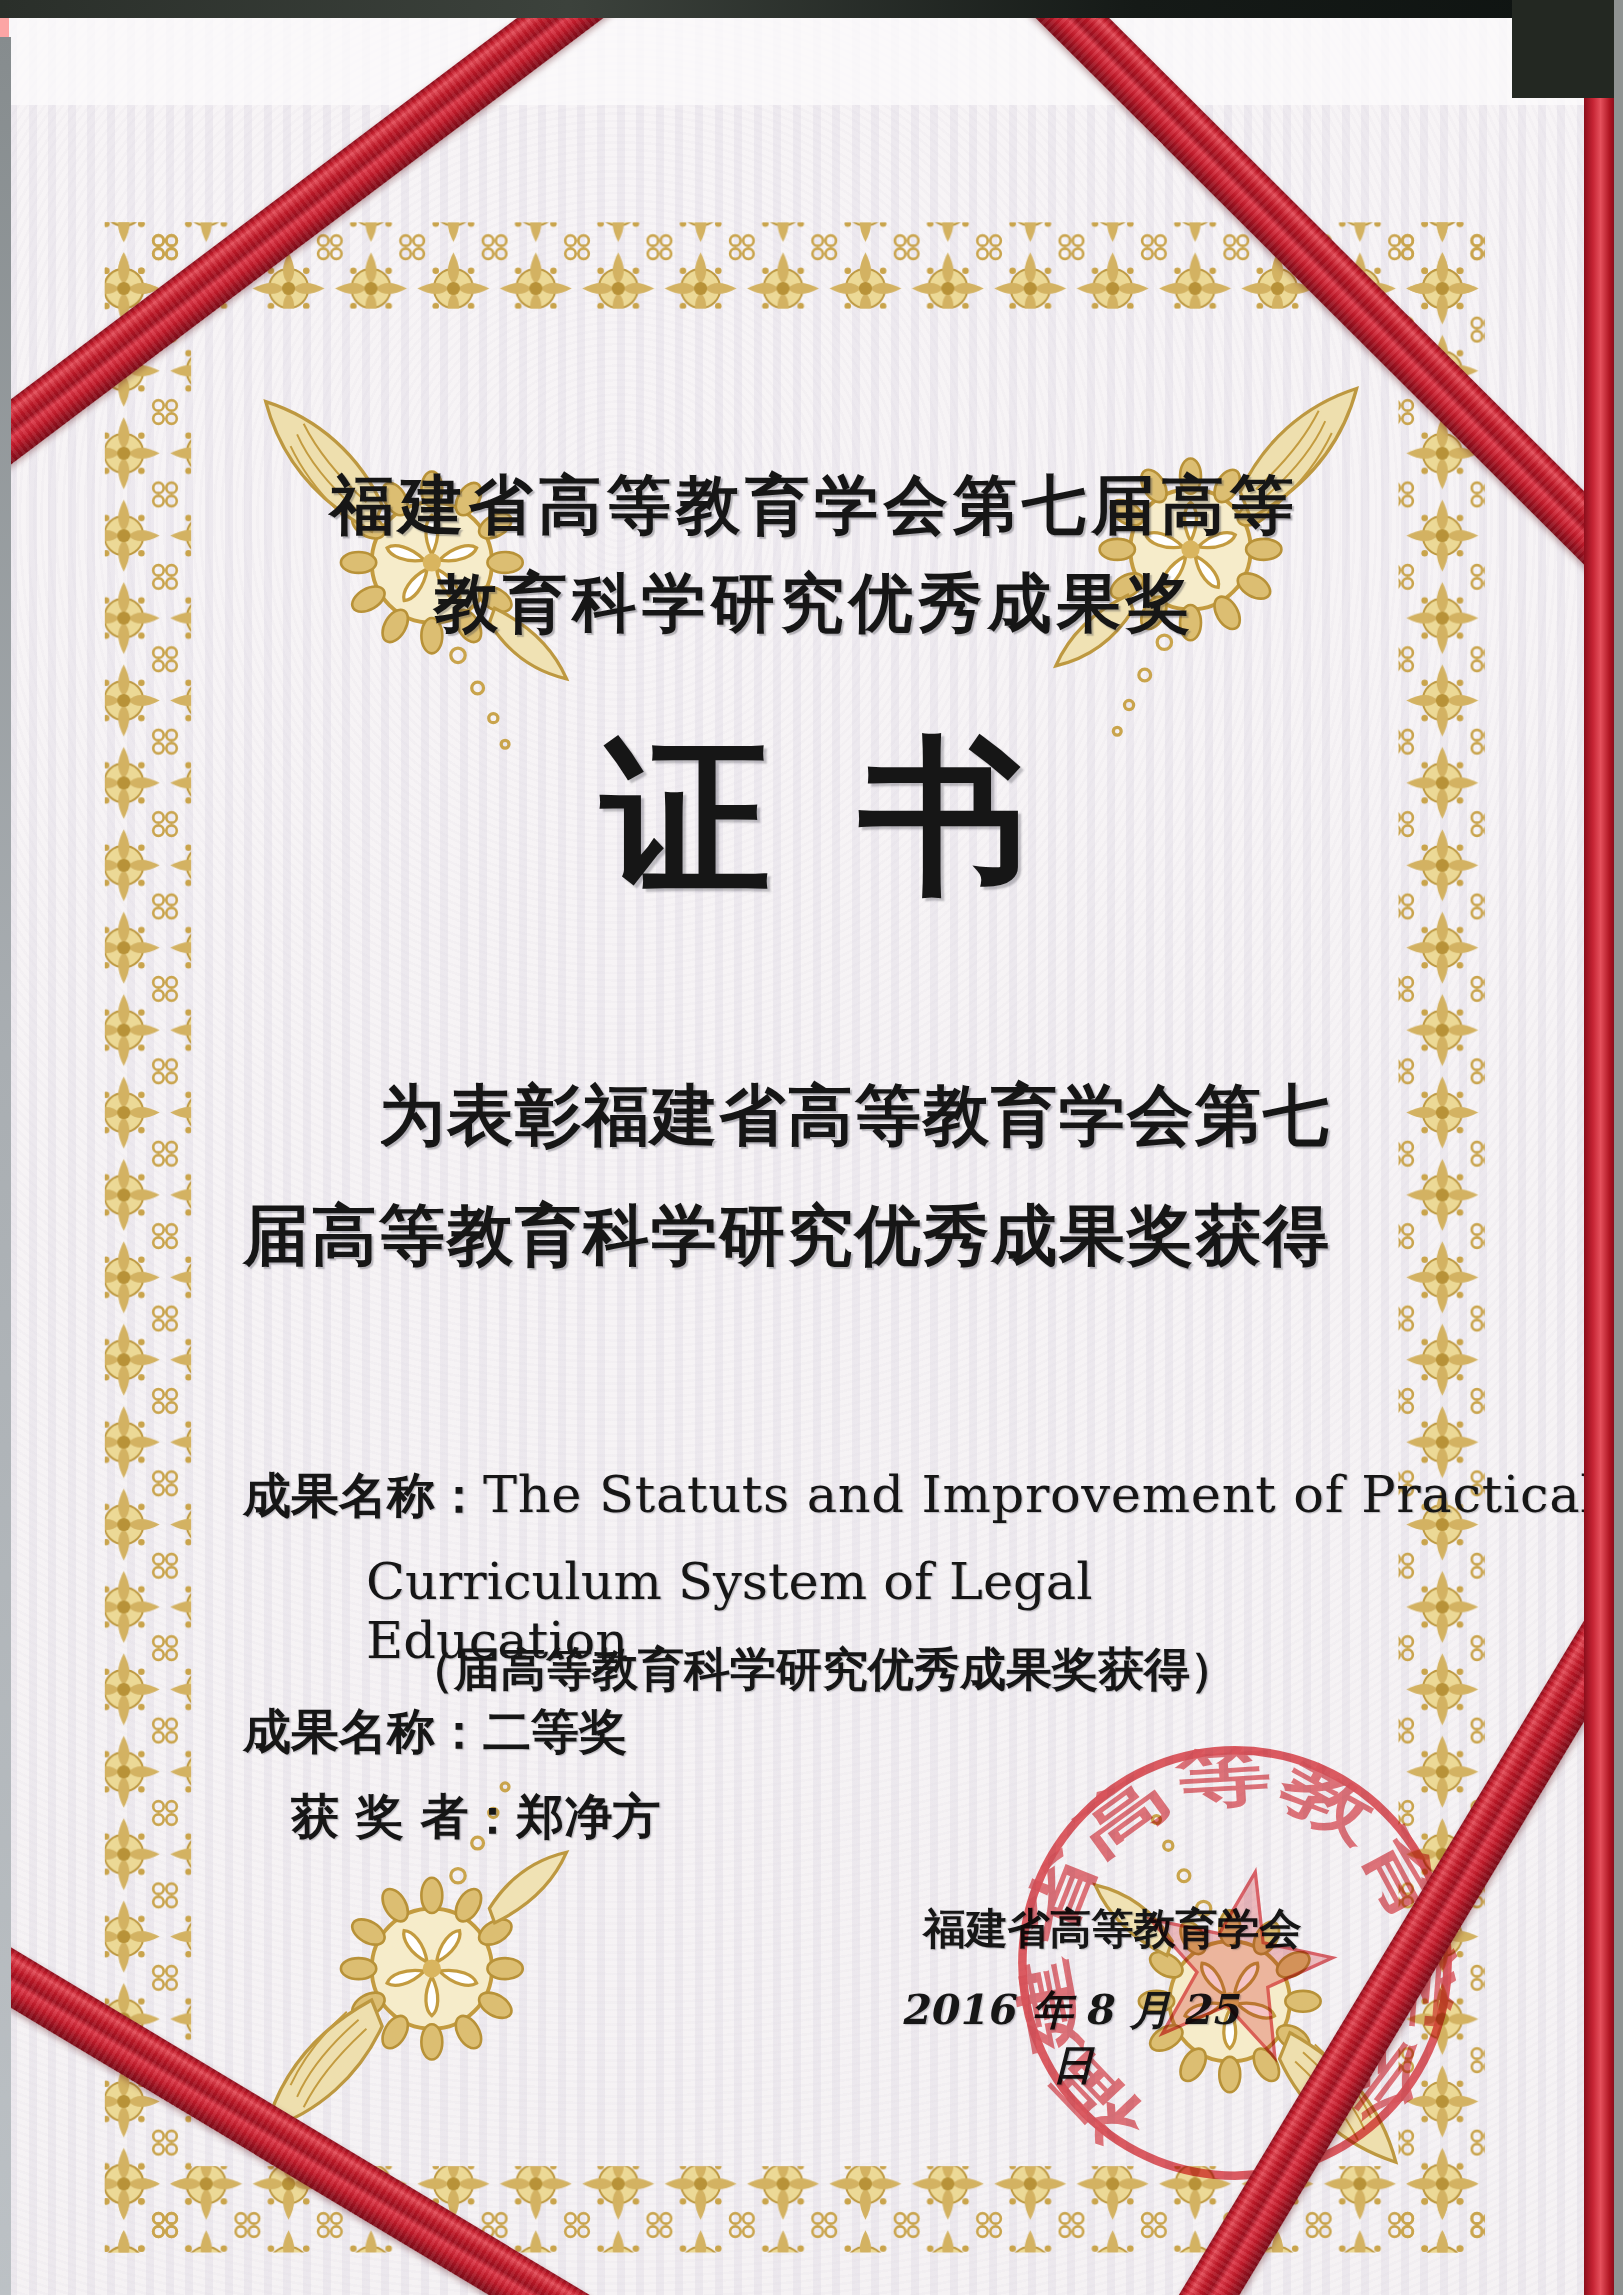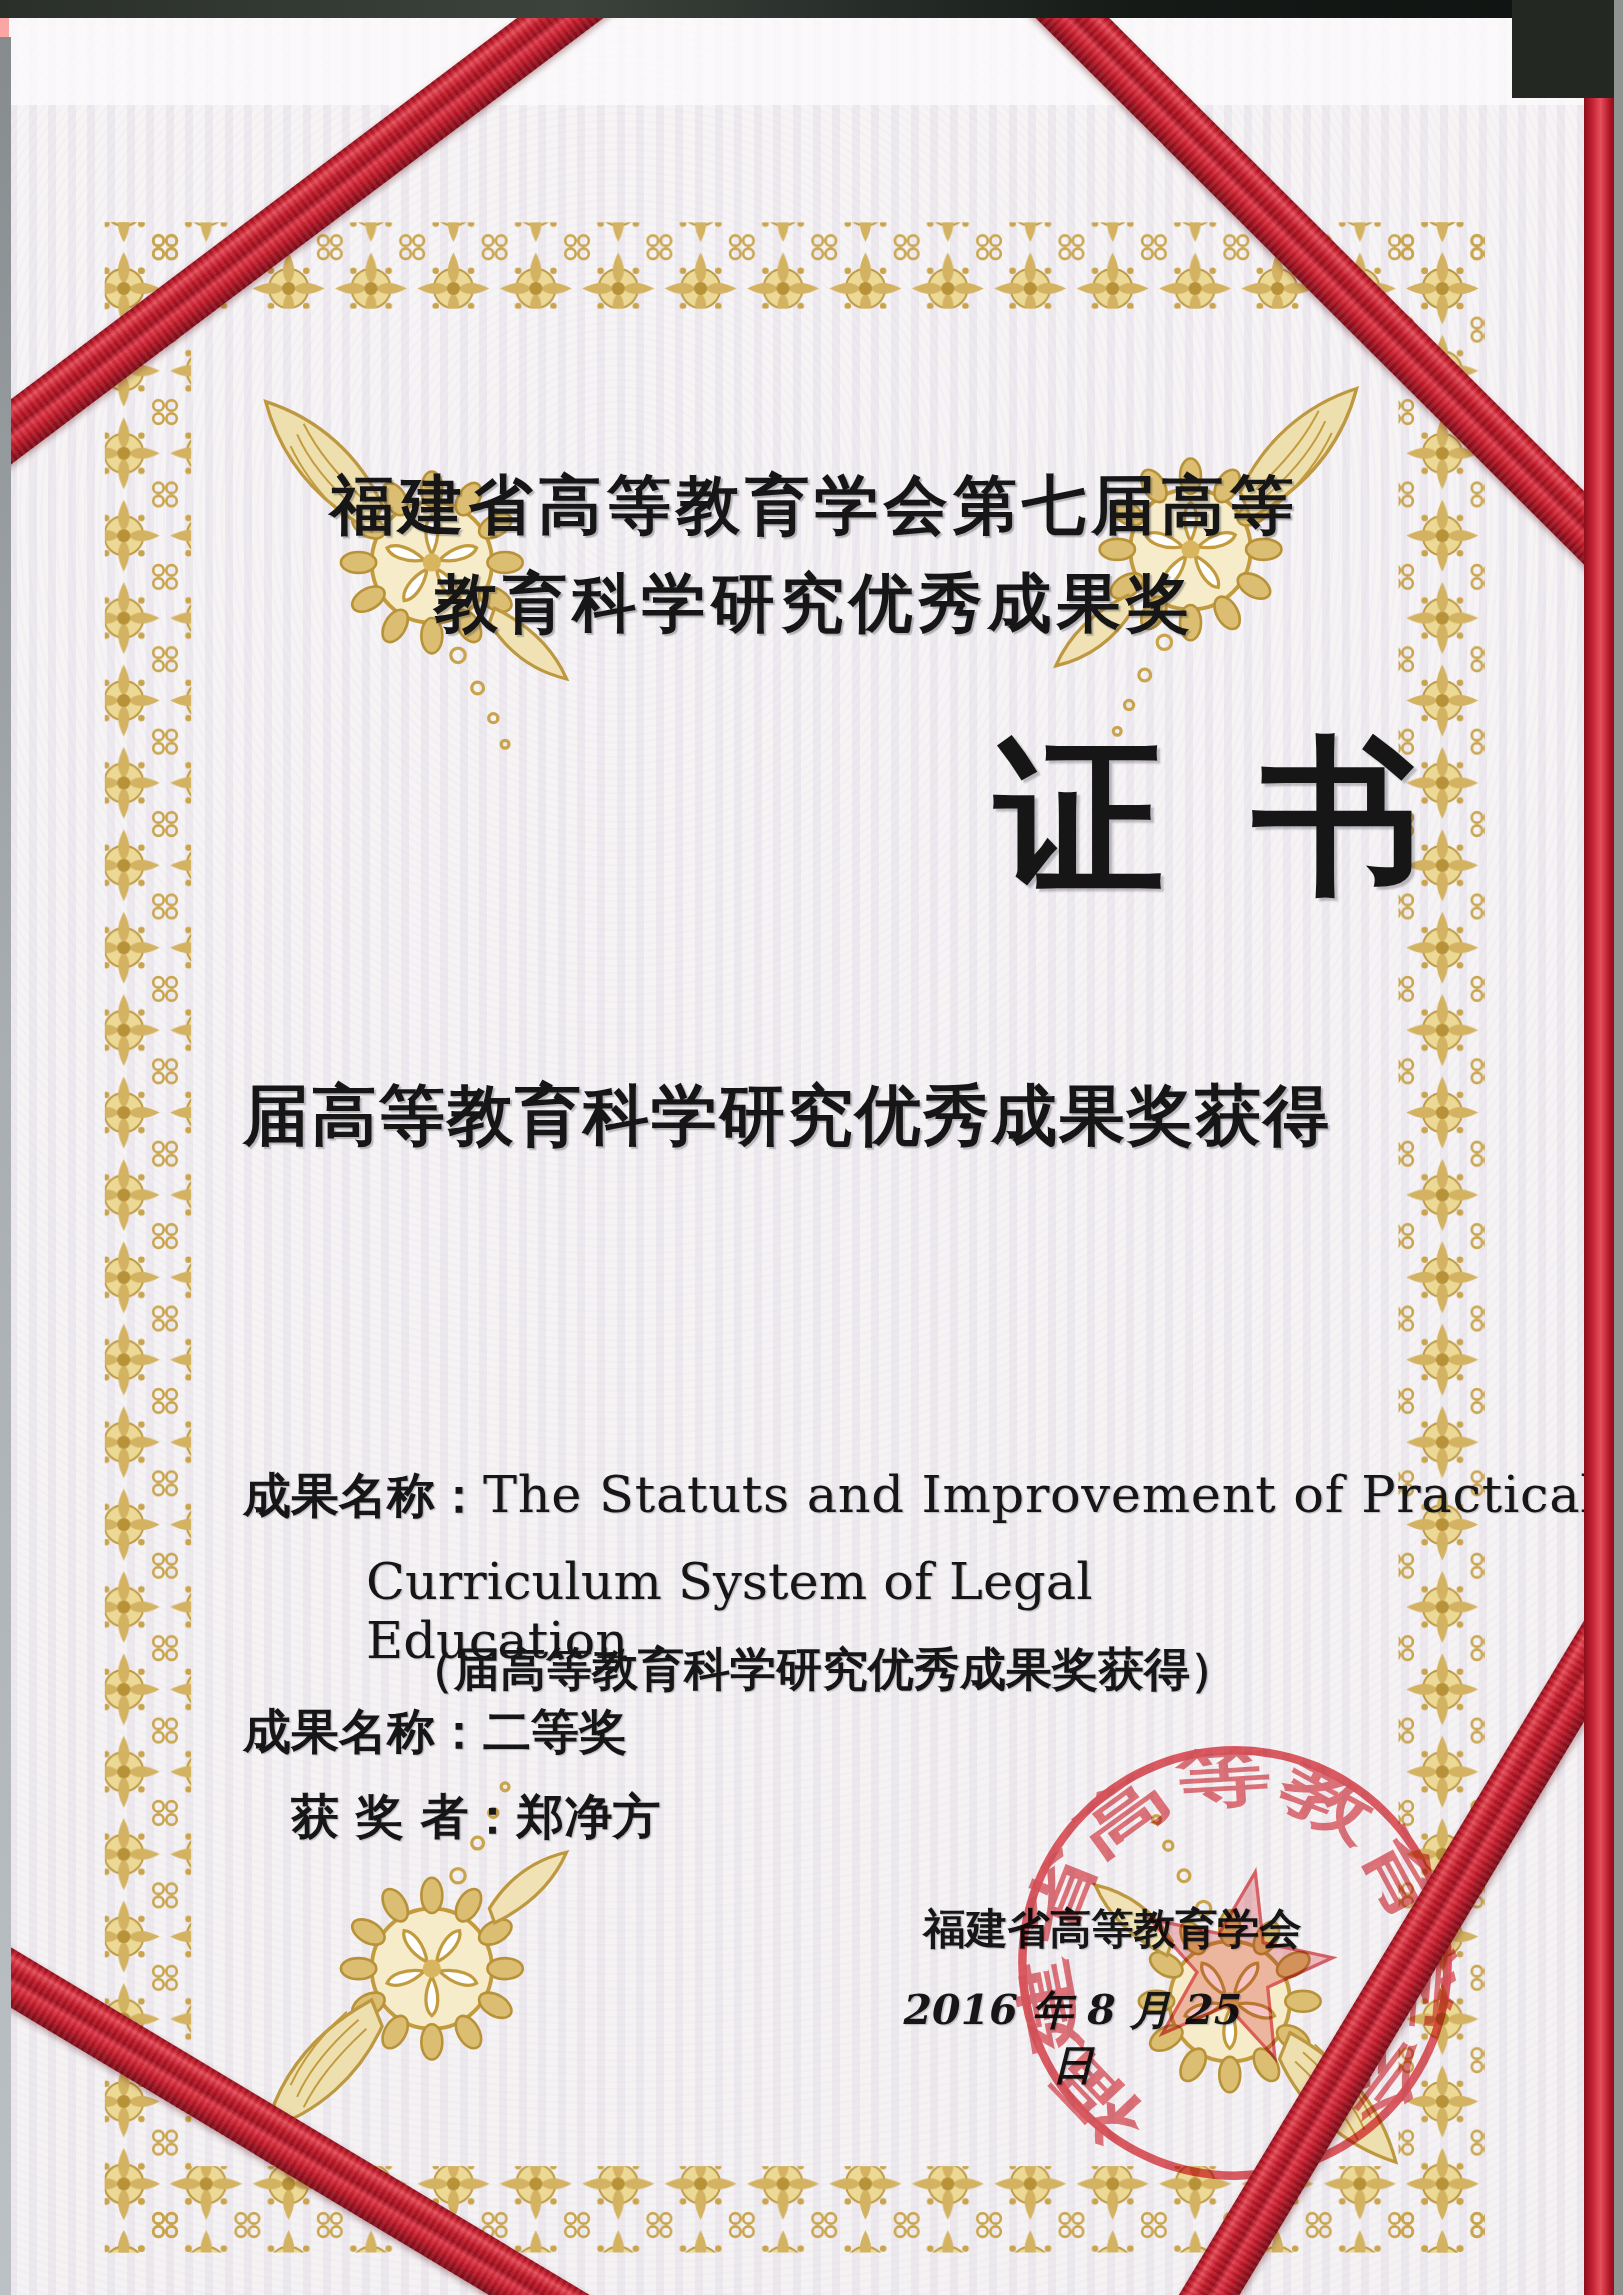--- a/index.html
+++ b/index.html
@@ -20,21 +20,21 @@
       repeating-linear-gradient(90deg, rgba(214,208,222,.30) 0 7.9px, rgba(255,255,255,0) 7.9px 19.6px),
       repeating-radial-gradient(circle at 38% 22%, rgba(196,190,205,.07) 0 2.6px, rgba(255,255,255,0) 2.6px 7.2px),
       linear-gradient(#f7f4f6,#f5f2f4);}
   .paper-top-margin{position:absolute;left:9.2px;top:17px;right:39px;height:88px;background:#fbfafb;opacity:.8;}
 
   
   .txt{position:absolute;color:#161616;}
   .hdr{left:216px;width:1197px;text-align:center;font-weight:bold;font-size:64px;letter-spacing:5.2px;
        text-shadow:2px 2px 1.3px rgba(60,60,70,.35);}
   .hdr1{top:462px;} .hdr2{top:560px;}
-  .cert-title{left:224px;width:1197px;top:705px;text-align:right;font-weight:900;font-size:169px;
+  .cert-title{left:216px;width:1197px;top:705px;text-align:center;font-weight:900;font-size:169px;
        text-shadow:3.3px 3.3px 2px rgba(60,60,70,.30);}
   .cert-title .t2{margin-left:88px;}
   .body-par{left:243px;width:1184px;top:1055px;font-size:66px;font-weight:bold;letter-spacing:2px;
        text-shadow:2px 2px 1.3px rgba(60,60,70,.32);}
   .body-par .bl{height:120px;line-height:120px;white-space:nowrap;}
   .body-par .bl.indent{padding-left:136px;}
   .row{position:absolute;left:243px;white-space:nowrap;font-weight:bold;font-size:48px;
        text-shadow:1.3px 1.3px 1.3px rgba(60,60,70,.30);}
   .row .en{font-weight:normal;font-size:51px;letter-spacing:0.7px;}
   .row-ach{top:1464px;}
@@ -154,20 +154,21 @@
   </svg>
 
   <div class="txt hdr hdr1">福建省高等教育学会第七届高等</div>
   <div class="txt hdr hdr2">教育科学研究优秀成果奖</div>
 
   <div class="txt cert-title">
     <span class="t1">证</span><span class="t2">书</span>
   </div>
 
   <div class="txt body-par">
+    <div class="bl indent">为表彰福建省高等教育学会第七</div>
     <div class="bl">届高等教育科学研究优秀成果奖获得</div>
   </div>
 
   <div class="txt row row-ach">
     <span>成果名称：</span><span class="en">The Statuts and Improvement of Practical</span>
   </div>
   <div class="txt row-en2">Curriculum System of Legal Education</div>
   <div class="txt row row-zh">（届高等教育科学研究优秀成果奖获得）</div>
 
   <div class="txt row row-grade">

